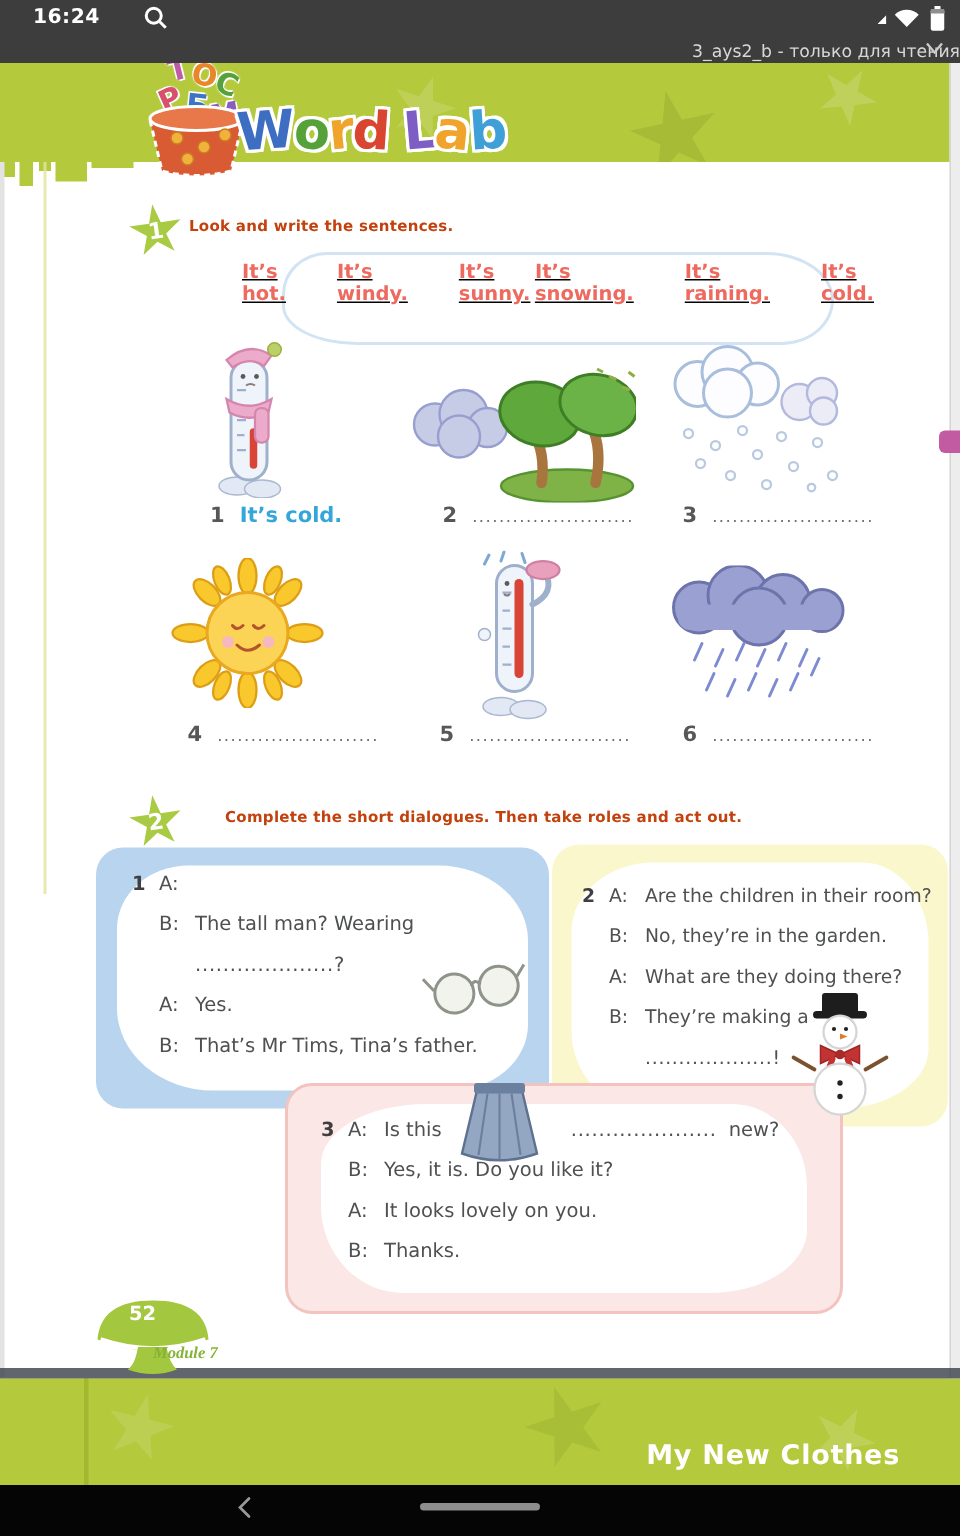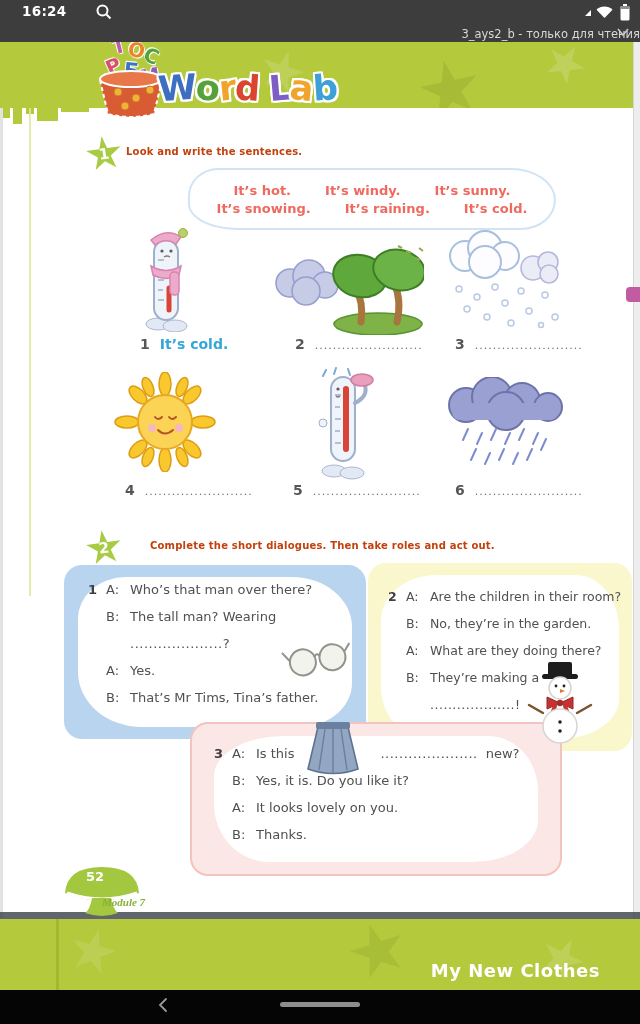--- a/index.html
+++ b/index.html
@@ -30,21 +30,21 @@
   .bletter{position:absolute;font-weight:bold;font-size:20px;text-shadow:0 0 2px #fff,1px 1px 0 #fff,-1px -1px 0 #fff;}
   .wordlab{position:absolute;left:66px;top:22px;white-space:nowrap;font-weight:bold;font-size:35px;letter-spacing:-1px;}
   .wordlab span{display:inline-block;text-shadow:2px 2px 0 #fff,-2px -2px 0 #fff,2px -2px 0 #fff,-2px 2px 0 #fff,0 2px 0 #fff,0 -2px 0 #fff,2px 0 0 #fff,-2px 0 0 #fff;}
   
   .ex-star{width:36px;height:36px;background:#a9cb44;z-index:6;display:flex;align-items:center;justify-content:center;
            clip-path:polygon(50% 0%,61% 35%,98% 35%,68% 57%,79% 91%,50% 70%,21% 91%,32% 57%,2% 35%,39% 35%);
            color:#fff;font-weight:bold;font-size:15px;transform:rotate(-8deg);}
   .instr{color:#c2410c;font-weight:bold;font-size:10px;letter-spacing:.2px;z-index:6;}
   .bubble{left:188px;top:168px;width:368px;height:62px;background:#fff;border:2px solid #d2e4f3;
           border-radius:30px 45px 35px 50px/28px 32px 30px 26px;z-index:6;
-          display:flex;flex-direction:column;justify-content:center;gap:3px;padding:4px 0;box-sizing:border-box;}
+          display:flex;flex-direction:row;justify-content:center;gap:3px;padding:4px 0;box-sizing:border-box;text-decoration:underline;}
   .bubble-row{display:flex;justify-content:center;gap:34px;color:#ee6a5f;font-weight:bold;font-size:13px;}
   .item-line{display:flex;align-items:baseline;gap:10px;z-index:6;}
   .item-num{color:#57575a;font-weight:bold;font-size:14px;}
   .item-ans{color:#35a6d9;font-weight:bold;font-size:14px;}
   .item-dots{color:#6e6e70;font-size:11px;letter-spacing:1px;}
   
   .dlg{box-sizing:border-box;border-radius:18px;}
   .dlg-blob{position:absolute;background:#fff;}
   .dlg-lines{position:absolute;z-index:5;}
   .dlg-line{display:flex;color:#4f5052;font-size:13px;line-height:27px;}
@@ -306,21 +306,20 @@
   </div>
   <div class="abs instr" style="left:126px;top:540px;margin-left:24px;">Complete the short dialogues. Then take roles and act out.</div>
 
   <div class="abs dlg" style="left:64px;top:565px;width:302px;height:174px;background:#b9d4ee;z-index:10;">
     <div class="dlg-blob" style="left:14px;top:12px;right:14px;bottom:12px;border-radius:48px 60px 52px 64px/42px 50px 44px 55px;"></div>
   </div>
   <div class="abs dlg-lines" style="left:88px;top:576px;width:260px;z-index:12;">
     <div class="dlg-line">
         <span class="dlg-num">1</span>
         <span class="dlg-sp">A:</span>
-        <span>Who’s that man over there?</span>
       </div>
     <div class="dlg-line">
         <span class="dlg-num"></span>
         <span class="dlg-sp">B:</span>
         <span>The tall man? Wearing</span>
       </div>
     <div class="dlg-line">
         <span class="dlg-num"></span>
         <span class="dlg-sp"></span>
         <span class="dots-sm">....................?</span>

